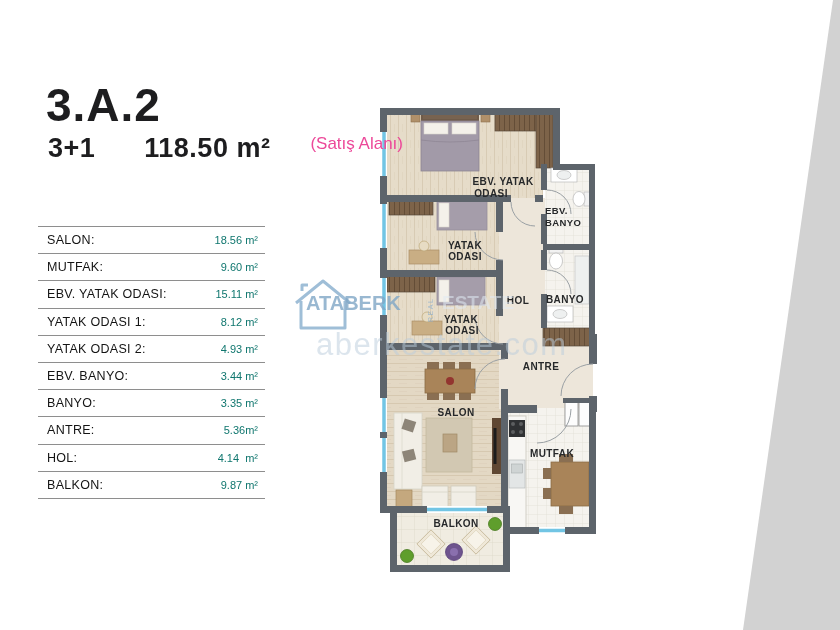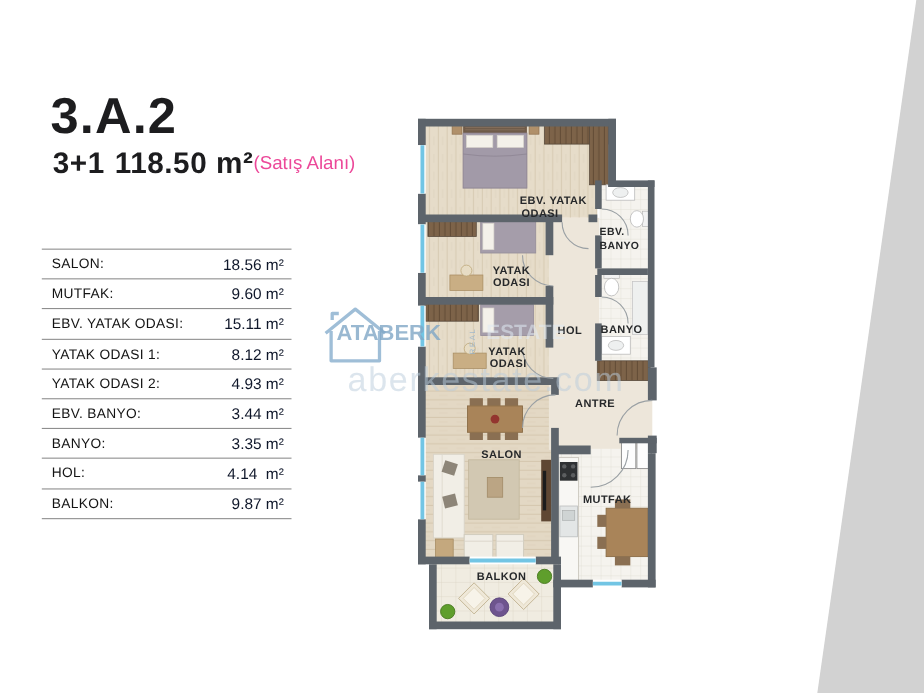--- a/index.html
+++ b/index.html
@@ -12,35 +12,35 @@
   
   .wedge{position:absolute;left:0;top:0;width:840px;height:630px;z-index:0;}
   .wedge polygon{fill:var(--wedge_gray,#d2d2d2);}
   
   .title{
     position:absolute;left:46px;top:82px;z-index:2;
     font-size:46px;font-weight:bold;color:var(--text_dark,#1d1d1f);
     letter-spacing:1px;line-height:1;
   }
   .subtitle{
-    position:absolute;left:48px;top:135px;z-index:2;display:flex;align-items:center;
-    color:var(--text_dark,#1d1d1f);line-height:1;
+    position:absolute;left:48px;top:135px;z-index:2;display:flex;align-items:flex-start;
+    color:var(--text_dark,#1d1d1f);line-height:1;gap:40px;
   }
   .subtitle .big{font-size:27px;font-weight:bold;letter-spacing:0.5px;}
   .subtitle .note{font-size:17px;font-weight:normal;color:#ec4899;}
   .area-table{
     position:absolute;left:38px;top:226px;width:227px;z-index:2;
   }
   .arow{
     display:flex;align-items:center;height:26.2px;
     border-top:1px solid var(--table_line_gray,#8e8e8e);
   }
   .arow:last-child{border-bottom:1px solid var(--table_line_gray,#8e8e8e);}
   .alabel{font-size:12.5px;color:#141414;letter-spacing:0.3px;padding-left:9px;}
-  .avalue{font-size:14px;color:#0f172a;margin-left:auto;padding-right:7px;white-space:pre;}
+  .avalue{font-size:11px;color:#0f766e;margin-left:auto;padding-right:7px;white-space:pre;}
   
   .plan{position:absolute;left:375px;top:100px;width:240px;height:478px;z-index:1;}
   .wall{fill:var(--wall_gray,#5d646b);}
   .win{stroke:var(--window_cyan,#72c5e4);stroke-width:3.5;fill:none;}
   .wgap{fill:#ffffff;}
   .door{fill:none;stroke:#9aa0a4;stroke-width:1;}
   .rl{font-family:"Liberation Sans",sans-serif;font-size:10px;font-weight:bold;fill:#26282a;letter-spacing:0.4px;}
   .rls{font-size:9.5px;}
   
   .watermark{position:absolute;left:0;top:0;width:840px;height:630px;z-index:3;pointer-events:none;}
@@ -94,20 +94,24 @@
   <div class="arow">
     <span class="alabel">EBV. BANYO:</span>
     <span class="avalue">3.44 m²</span>
   </div>
 
   <div class="arow">
     <span class="alabel">BANYO:</span>
     <span class="avalue">3.35 m²</span>
   </div>
 
+  <div class="arow">
+    <span class="alabel">ANTRE:</span>
+    <span class="avalue">5.36m²</span>
+  </div>
 
   <div class="arow">
     <span class="alabel">HOL:</span>
     <span class="avalue">4.14  m²</span>
   </div>
 
   <div class="arow">
     <span class="alabel">BALKON:</span>
     <span class="avalue">9.87 m²</span>
   </div>

